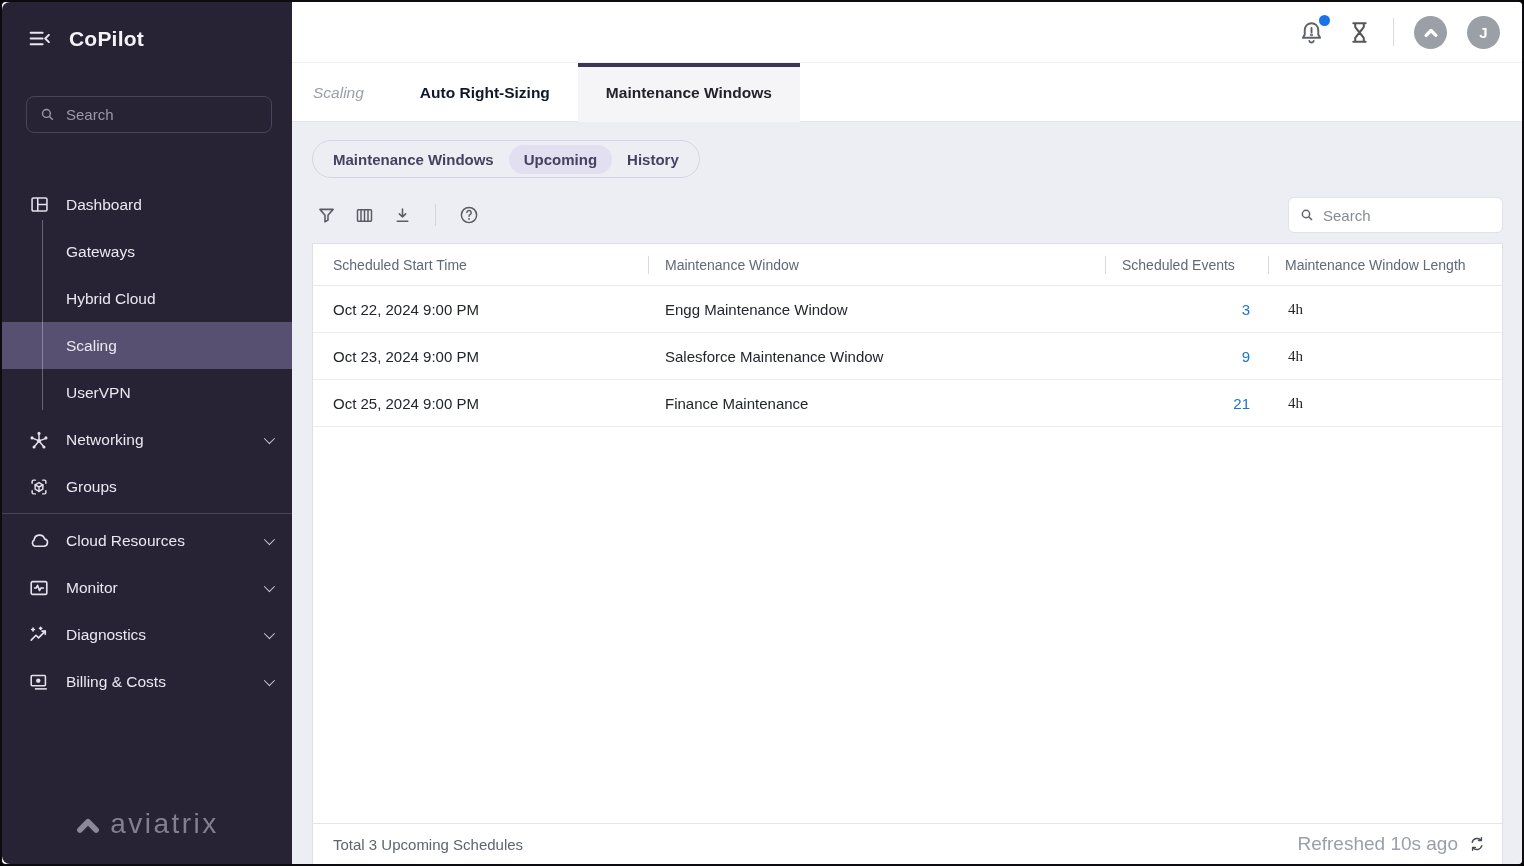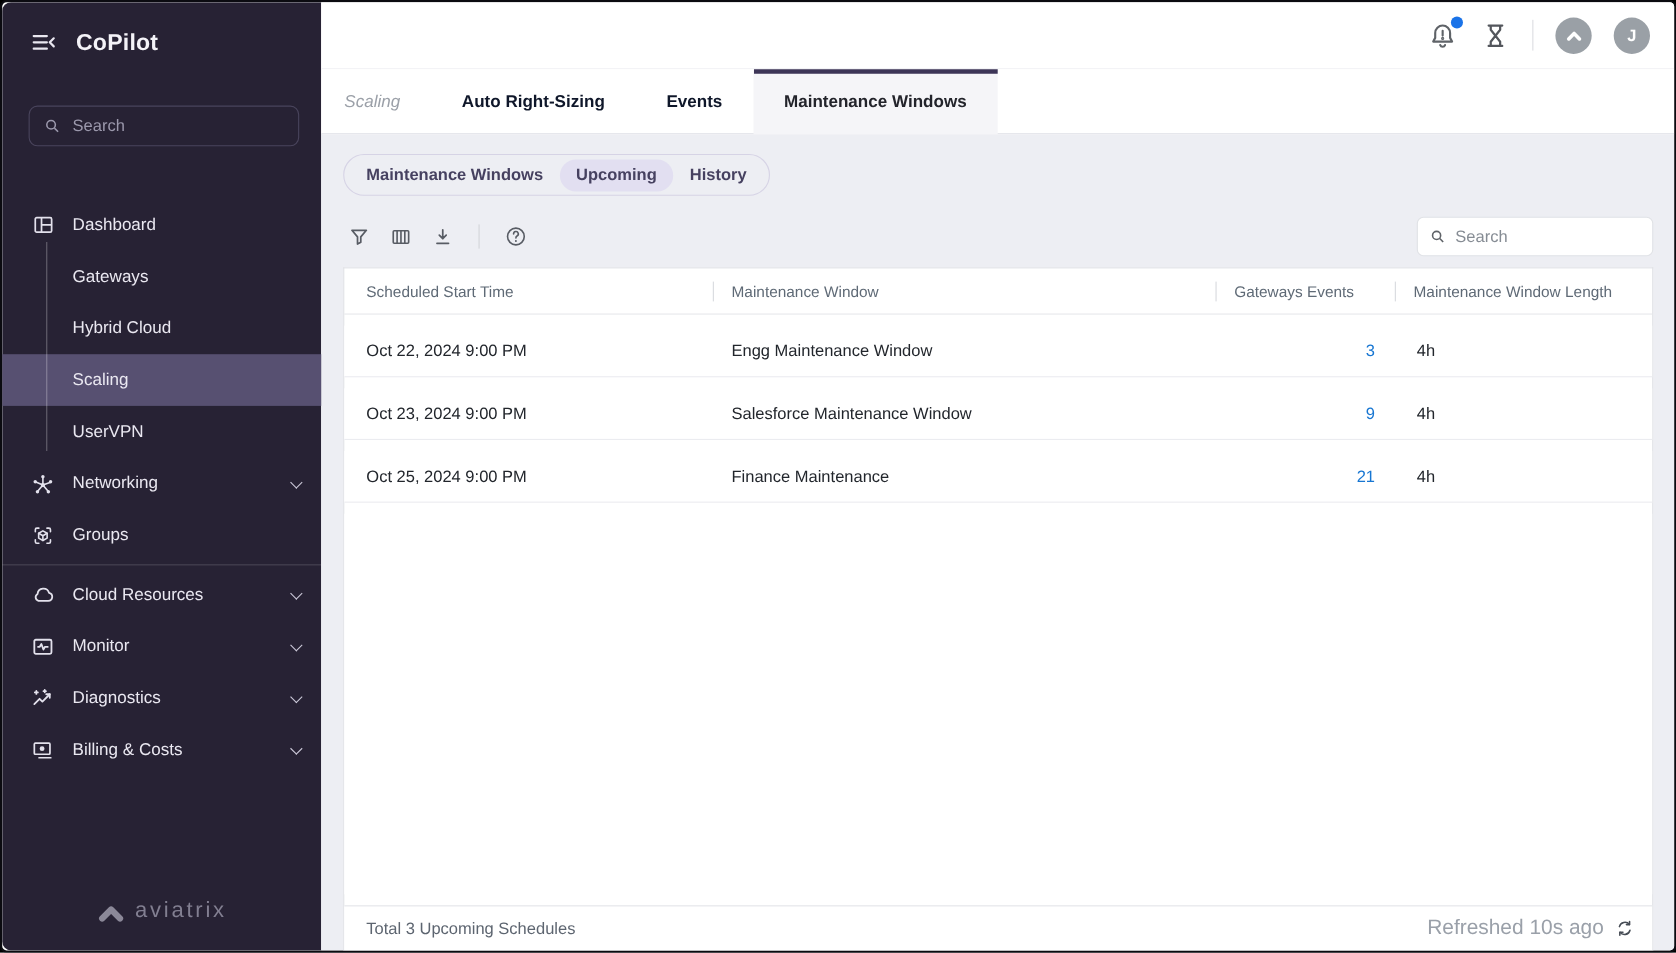--- a/index.html
+++ b/index.html
@@ -19,21 +19,21 @@
   .sb-item .lbl { margin-left:15px; flex:1; }
   .sb-sub { position:relative; }
   .sb-sub::before { content:''; position:absolute; left:40px; top:-8px; bottom:6px; width:1px; background:rgba(255,255,255,.30); }
   .sb-subitem { height:47px; display:flex; align-items:center; padding-left:64px; font-size:15.5px; color:#eae8f1; cursor:pointer; }
   .sb-subitem.selected { background:#575071; }
   .sb-divider { height:1px; background:rgba(255,255,255,.16); margin:3px 0; }
   .chv { width:8px; height:8px; border-right:1.8px solid #cdcada; border-bottom:1.8px solid #cdcada; display:inline-block; }
   .chv.down { transform:rotate(45deg) translateY(-2px); }
   .chv.up { transform:rotate(-135deg) translateY(-2px); }
   .sb-logo { margin-top:auto; padding:14px 0 24px; display:flex; align-items:center; justify-content:center; gap:9px; color:#827f91; }
-  .sb-logo .logo-text { font-size:20px; letter-spacing:2.5px; color:#827f91; }
+  .sb-logo .logo-text { font-size:28px; letter-spacing:2.5px; color:#827f91; }
 
   
   .main { flex:1; display:flex; flex-direction:column; min-width:0; }
   .topbar { height:61px; background:#fff; display:flex; align-items:center; justify-content:flex-end; gap:20px; padding-right:22px; border-bottom:1px solid #f1f1f4; }
   .tb-icon { position:relative; color:#5f6368; display:flex; cursor:pointer; }
   .dot { position:absolute; top:-3px; right:-4px; width:11px; height:11px; border-radius:50%; }
   .tb-div { width:1px; height:28px; background:#dcdde1; }
   .avatar { width:33px; height:33px; border-radius:50%; background:#9aa0a6; color:#fff; display:flex; align-items:center; justify-content:center; font-weight:700; font-size:15px; cursor:pointer; }
 
   .tabbar { height:59px; background:#fff; display:flex; align-items:stretch; padding-left:21px; position:relative; }
@@ -48,33 +48,33 @@
   .seg-item.selected { background:#e2dff1; }
 
   .toolbar { margin-top:19px; display:flex; align-items:center; }
   .tool-icons { display:flex; align-items:center; gap:17px; color:#585c64; padding-left:4px; }
   .tool-btn { display:flex; cursor:pointer; color:#585c64; }
   .tool-div { width:1px; height:22px; background:#d3d5da; margin:0 5px; }
   .tb-search { margin-left:auto; width:215px; height:36px; background:#fff; border:1px solid #e0e2e6; border-radius:6px; display:flex; align-items:center; gap:8px; padding:0 10px; color:#7d838b; }
   .tb-search input { border:none; outline:none; background:transparent; font-size:15px; color:#3c4043; width:100%; font-family:inherit; }
   .tb-search input::placeholder { color:#868c94; }
 
-  .tablewrap { margin-top:10px; background:#fff; border:1px solid #dfe0e5; border-bottom:none; flex:1; display:flex; flex-direction:column; min-height:0;gap:10px; }
+  .tablewrap { margin-top:10px; background:#fff; border:1px solid #dfe0e5; border-bottom:none; flex:1; display:flex; flex-direction:column; min-height:0; }
   .thead { display:flex; height:42px; align-items:center; color:#5f6a76; font-size:14px; border-bottom:1px solid #e7e8ec; }
   .th { display:flex; align-items:center; height:100%; }
   .th .sep { width:1px; height:18px; background:#d8dade; margin-right:16px; }
   .c1 { width:335px; padding-left:20px; }
   .c2 { width:457px; }
   .c3 { width:163px; }
   .c4 { flex:1; }
   .th.c3 { padding-left:0; }
   .trow { display:flex; height:47px; align-items:center; font-size:15px; color:#22262c; border-bottom:1px solid #ebecf0; cursor:pointer; background:#fff; }
   .td.c2 { padding-left:17px; }
   .td.c3 { justify-content:flex-end; padding-right:18px; display:flex; }
-  .td.c4 { padding-left:20px; }
+  .td.c4 { padding-left:20px;font-family:Liberation Serif, serif; }
   .evlink { color:#1776d2; text-decoration:none; cursor:pointer; }
   .tfill { flex:1; background:#fff; }
   .tfoot { height:41px; border-top:1px solid #e3e4e9; display:flex; align-items:center; padding:0 16px 0 20px; color:#5d6570; font-size:15px; background:#fff; }
   .tfoot-right { margin-left:auto; display:flex; align-items:center; gap:10px; color:#9aa0a9; font-size:19px; }
   .refresh-btn { color:#474d56; display:flex; cursor:pointer; }
   svg { display:block; }
 </style>
 </head>
 <body>
 
@@ -236,21 +236,20 @@
         <svg width="18" height="16" viewBox="0 0 24 20" fill="none" stroke="#fff" stroke-width="4.4" stroke-linecap="round" stroke-linejoin="round">
             <path d="M5.5 14.5L12 8l6.5 6.5"></path>
           </svg>
       </span>
       <span class="avatar">J</span>
     </div>
 
     <div class="tabbar">
       <span class="tab ghost">Scaling</span>
       <span class="tab">Auto Right-Sizing</span>
-      <span class="tab">Events</span>
       <span class="tab active">Maintenance Windows</span>
     </div>
 
     <div class="content">
 
       <div class="segment">
         <span class="seg-item">Maintenance Windows</span>
         <span class="seg-item selected">Upcoming</span>
         <span class="seg-item">History</span>
       </div>
@@ -298,21 +297,21 @@
         <div class="thead">
           <div class="th c1">
               <span>Scheduled Start Time</span>
             </div>
           <div class="th c2">
               <span class="sep"></span>
               <span>Maintenance Window</span>
             </div>
           <div class="th c3">
               <span class="sep"></span>
-              <span>Gateways Events</span>
+              <span>Scheduled Events</span>
             </div>
           <div class="th c4">
               <span class="sep"></span>
               <span>Maintenance Window Length</span>
             </div>
         </div>
 
         <div class="trow">
           <div class="td c1">Oct 22, 2024 9:00 PM</div>
           <div class="td c2">Engg Maintenance Window</div>

